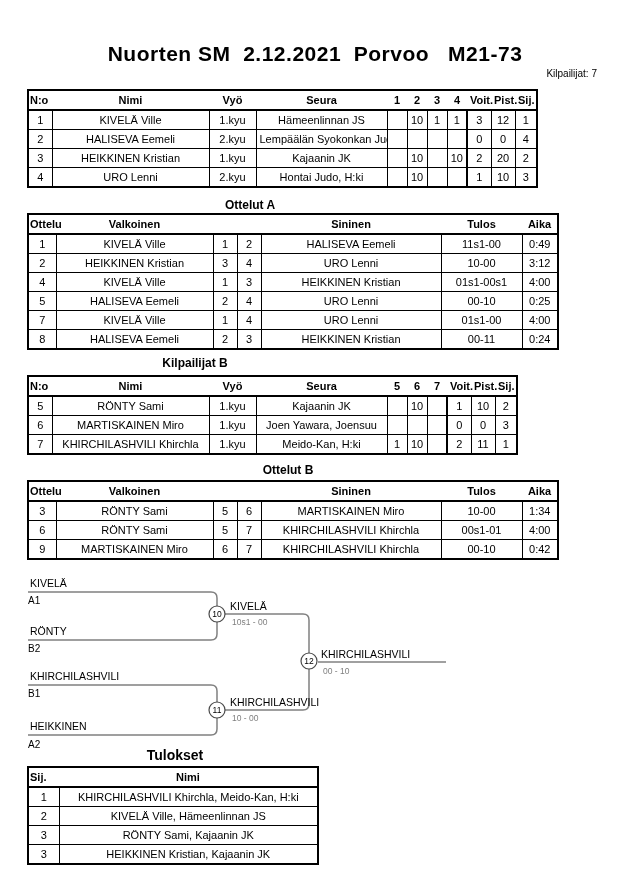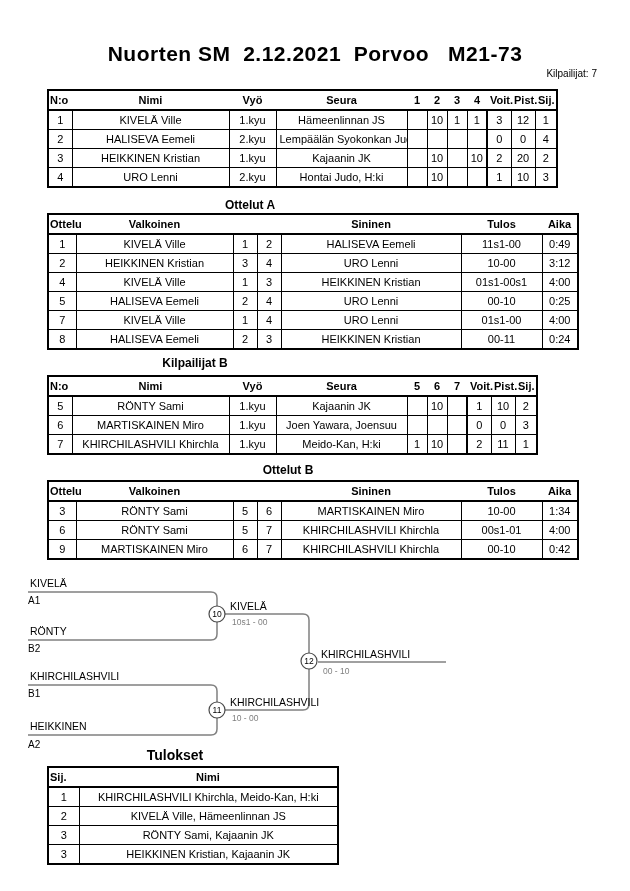--- a/index.html
+++ b/index.html
@@ -9,21 +9,21 @@
   .title { position:absolute; top:42px; left:0; width:630px; text-align:center;
            font-size:21px; font-weight:bold; white-space:pre; letter-spacing:0.5px; }
 
   .sec-heading { position:absolute; transform:translateX(-50%); font-size:12px;
                  font-weight:bold; white-space:nowrap; }
   .big-heading { font-size:14px; }
 
   .count-note { position:absolute; top:68px; right:33px; font-size:10px; }
 
   .tbl { position:absolute; border-collapse:collapse; table-layout:fixed;
-         font-size:11px; border:2px solid #000; background:#fff;margin-left:20px; }
+         font-size:11px; border:2px solid #000; background:#fff; }
   .tbl td { border:1px solid #000; height:18px; padding:0 3px;
             white-space:nowrap; overflow:hidden; line-height:18px; }
   .tbl tr.hr td { border:none; border-bottom:2px solid #000; font-weight:bold;
                   text-align:center; overflow:visible; }
   .tbl td.l { text-align:center; }
   .tbl td.c { text-align:center; padding:0 1px; }
   .tbl td.bl2 { border-left:2px solid #000; }
   .tbl tr.hr td.hl { text-align:left; padding-left:1px; }
 
   .bracket-svg { position:absolute; left:0; top:555px; }

